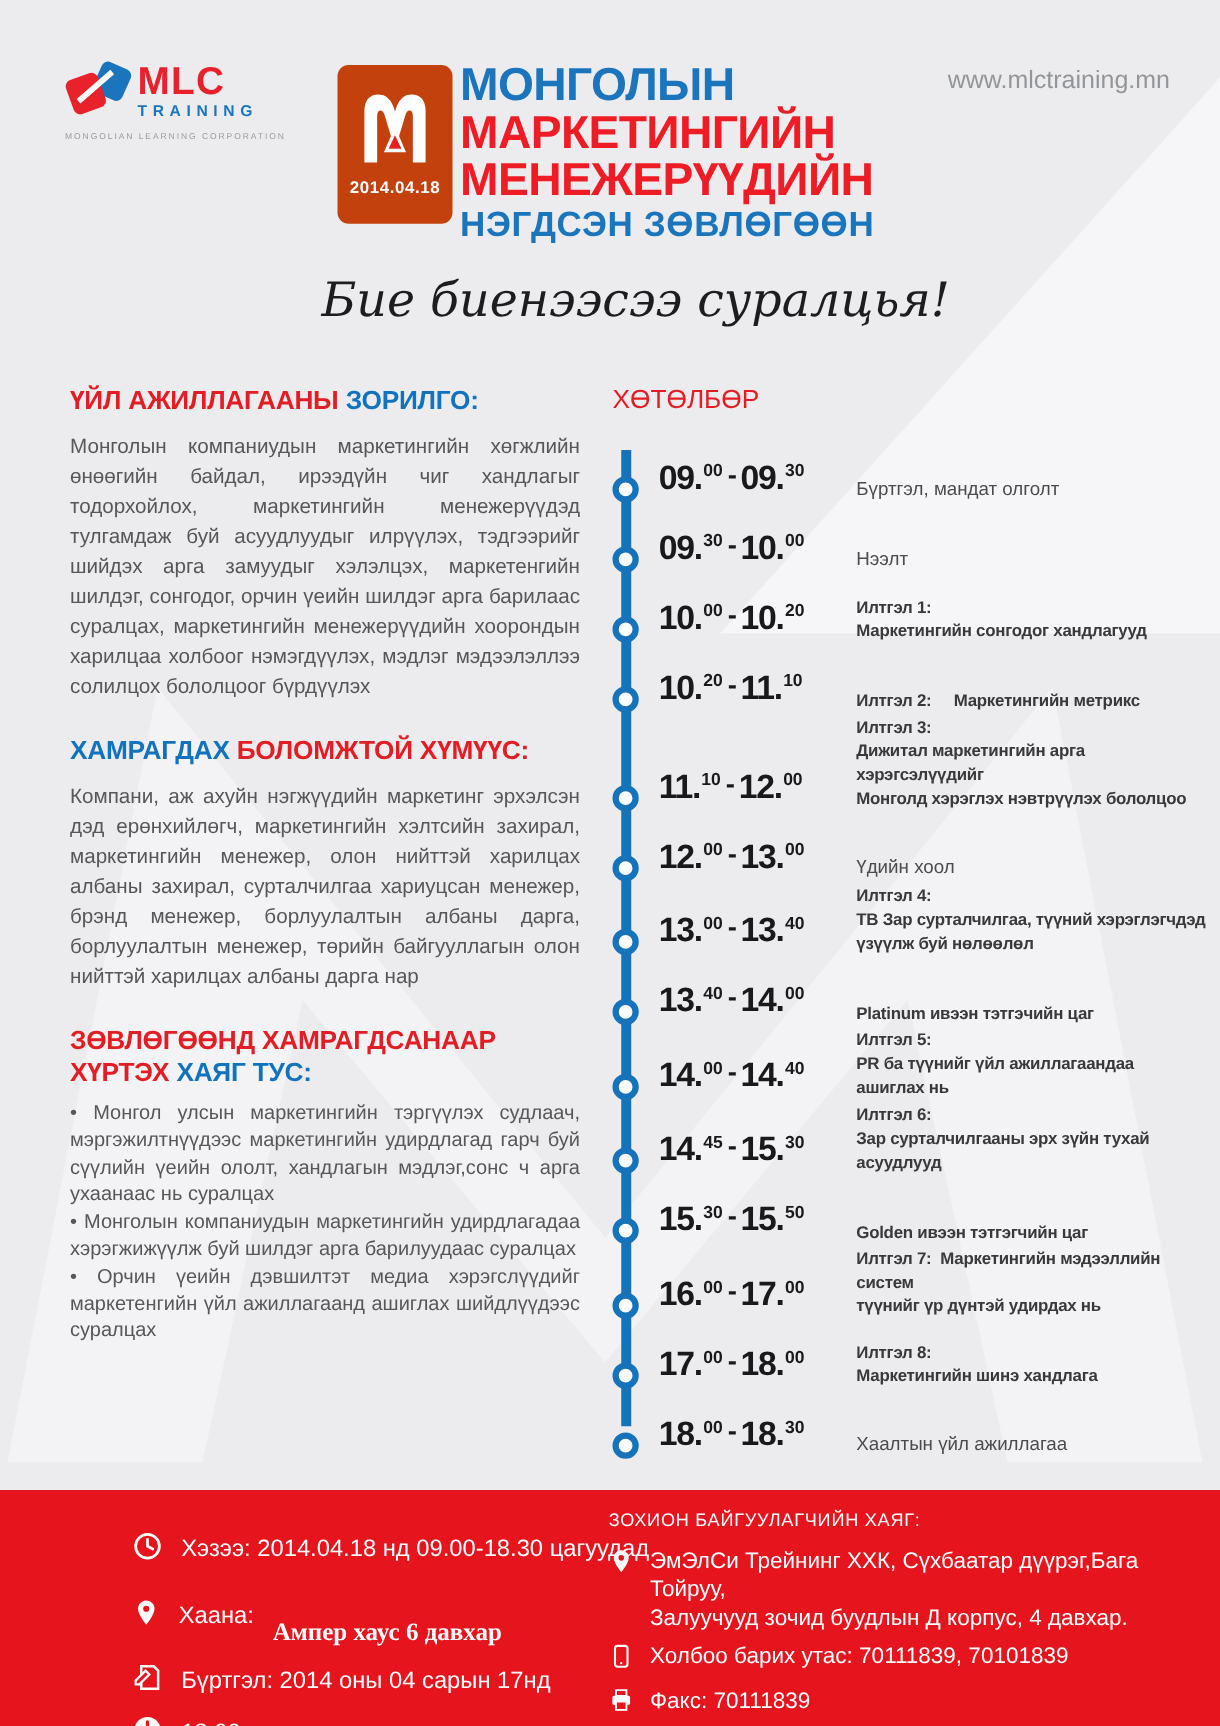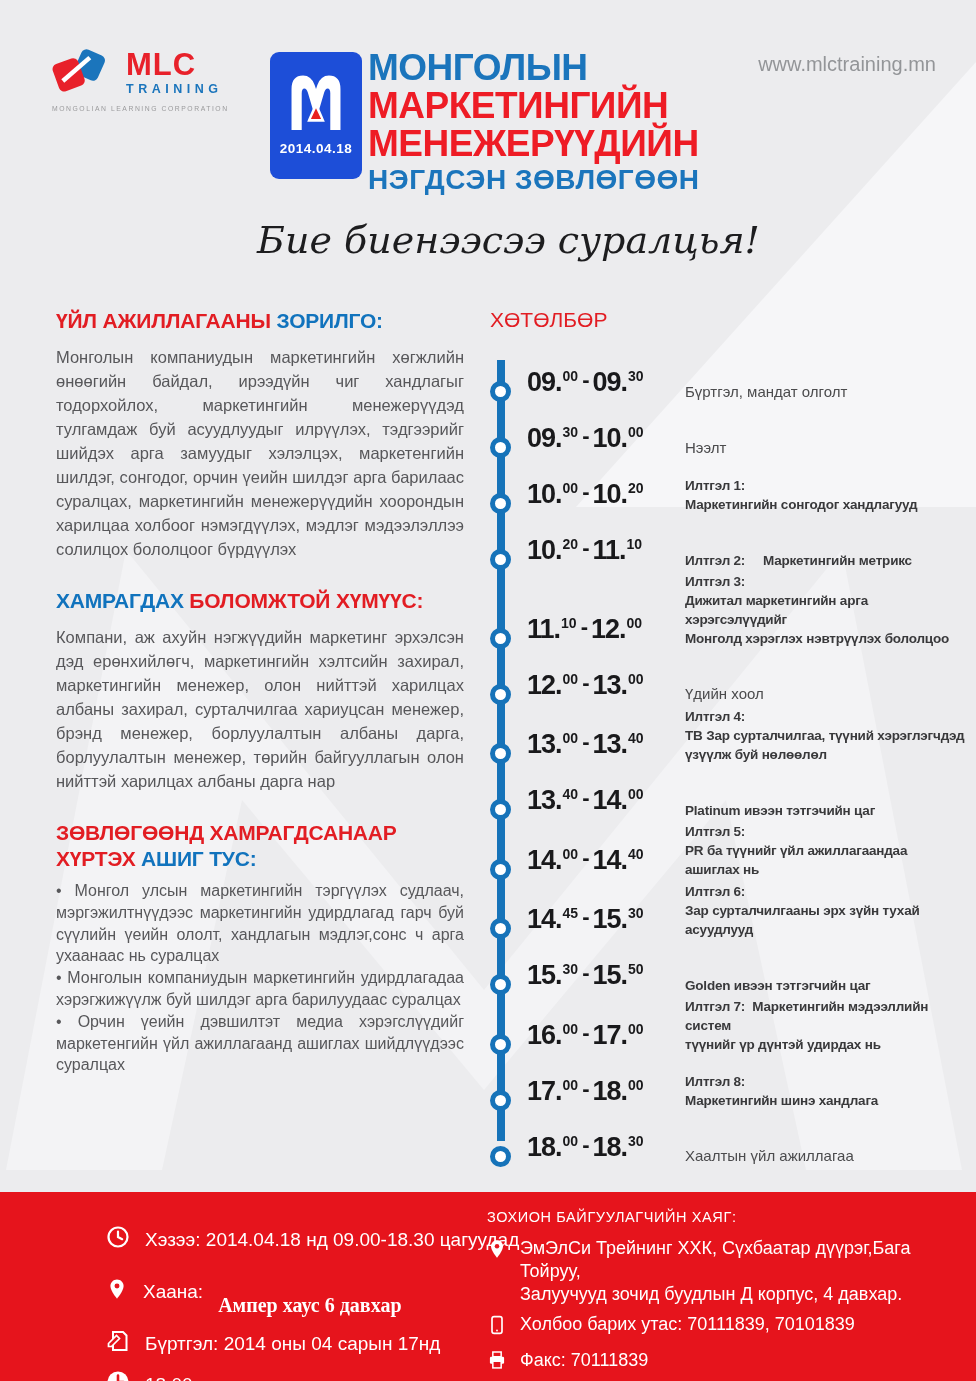--- a/index.html
+++ b/index.html
@@ -8,28 +8,28 @@
     position:relative; width:976px; height:1381px; margin:0 auto;
     background:#ececee; overflow:hidden;
     font-family:"Liberation Sans", sans-serif;
   }
   
   .wm-tri { position:absolute; right:0; top:62px; width:400px; height:445px;
     background:#f6f6f8; clip-path:polygon(100% 0, 100% 100%, 0 100%); }
   .wm-m { position:absolute; left:6px; top:470px; }
   
   .mlc-logo { position:absolute; left:52px; top:48px; width:190px; }
-  .mlc-top { display:flex; align-items:flex-start; gap:20px; }
+  .mlc-top { display:flex; align-items:flex-start; gap:4px; }
   .mlc-text { display:flex; flex-direction:column; margin-top:2px; }
   .mlc-name { color:#e8212a; font-weight:900; font-size:31px; line-height:30px; letter-spacing:1px; }
   .mlc-training { color:#1b75bc; font-weight:700; font-size:12.5px; letter-spacing:4.5px; margin-top:2px; }
   .mlc-sub { color:#9a9a9c; font-size:6.8px; letter-spacing:1.55px; margin-top:5px; white-space:nowrap; }
 
   .badge { position:absolute; left:270px; top:52px; width:92px; height:127px;
-    background:#1d4ed8; border-radius:9px; text-align:center; }
+    background:#c2410c; border-radius:9px; text-align:center; }
   .badge svg { margin-top:9px; }
   .badge-date { color:#fff; font-weight:700; font-size:13.5px; letter-spacing:.5px; margin-top:-2px; }
 
   .title { position:absolute; left:368px; top:49px; line-height:38px; font-weight:900; letter-spacing:-.5px; }
   .title .t-blue { color:#1b75bc; font-size:37px; }
   .title .t-red  { color:#ee1c25; font-size:37px; }
   .title .t-sub  { color:#1b75bc; font-size:28px; letter-spacing:.5px; line-height:34px; }
 
   .website { position:absolute; right:40px; top:53px; color:#939598; font-size:20px;text-align:center; }
 
@@ -144,21 +144,21 @@
       <div class="sec-h">
         <span class="hb">ХАМРАГДАХ</span>
         <span class="hr">БОЛОМЖТОЙ ХҮМҮҮС:</span>
       </div>
       <div class="sec-body">Компани, аж ахуйн нэгжүүдийн маркетинг эрхэлсэн дэд ерөнхийлөгч, маркетингийн хэлтсийн захирал, маркетингийн менежер, олон нийттэй харилцах албаны захирал, сурталчилгаа хариуцсан менежер, брэнд менежер, борлуулалтын албаны дарга, борлуулалтын менежер, төрийн байгууллагын олон нийттэй харилцах албаны дарга нар</div>
     </div>
 
     <div class="sec3">
       <div class="sec-h">
         <span class="hr">ЗӨВЛӨГӨӨНД ХАМРАГДСАНААР ХҮРТЭХ</span>
-        <span class="hb">АШИГ ТУС:</span>
+        <span class="hb">ХАЯГ ТУС:</span>
       </div>
       <div class="bullets">
         <p>• Монгол улсын маркетингийн тэргүүлэх судлаач, мэргэжилтнүүдээс маркетингийн удирдлагад гарч буй сүүлийн үеийн ололт, хандлагын мэдлэг,сонс ч арга ухаанаас нь суралцах</p>
         <p>•  Монголын компаниудын маркетингийн удирдлагадаа хэрэгжижүүлж буй шилдэг арга барилуудаас суралцах</p>
         <p>• Орчин үеийн дэвшилтэт медиа хэрэгслүүдийг маркетенгийн үйл ажиллагаанд ашиглах шийдлүүдээс суралцах</p>
       </div>
     </div>
 
   </div>
 

